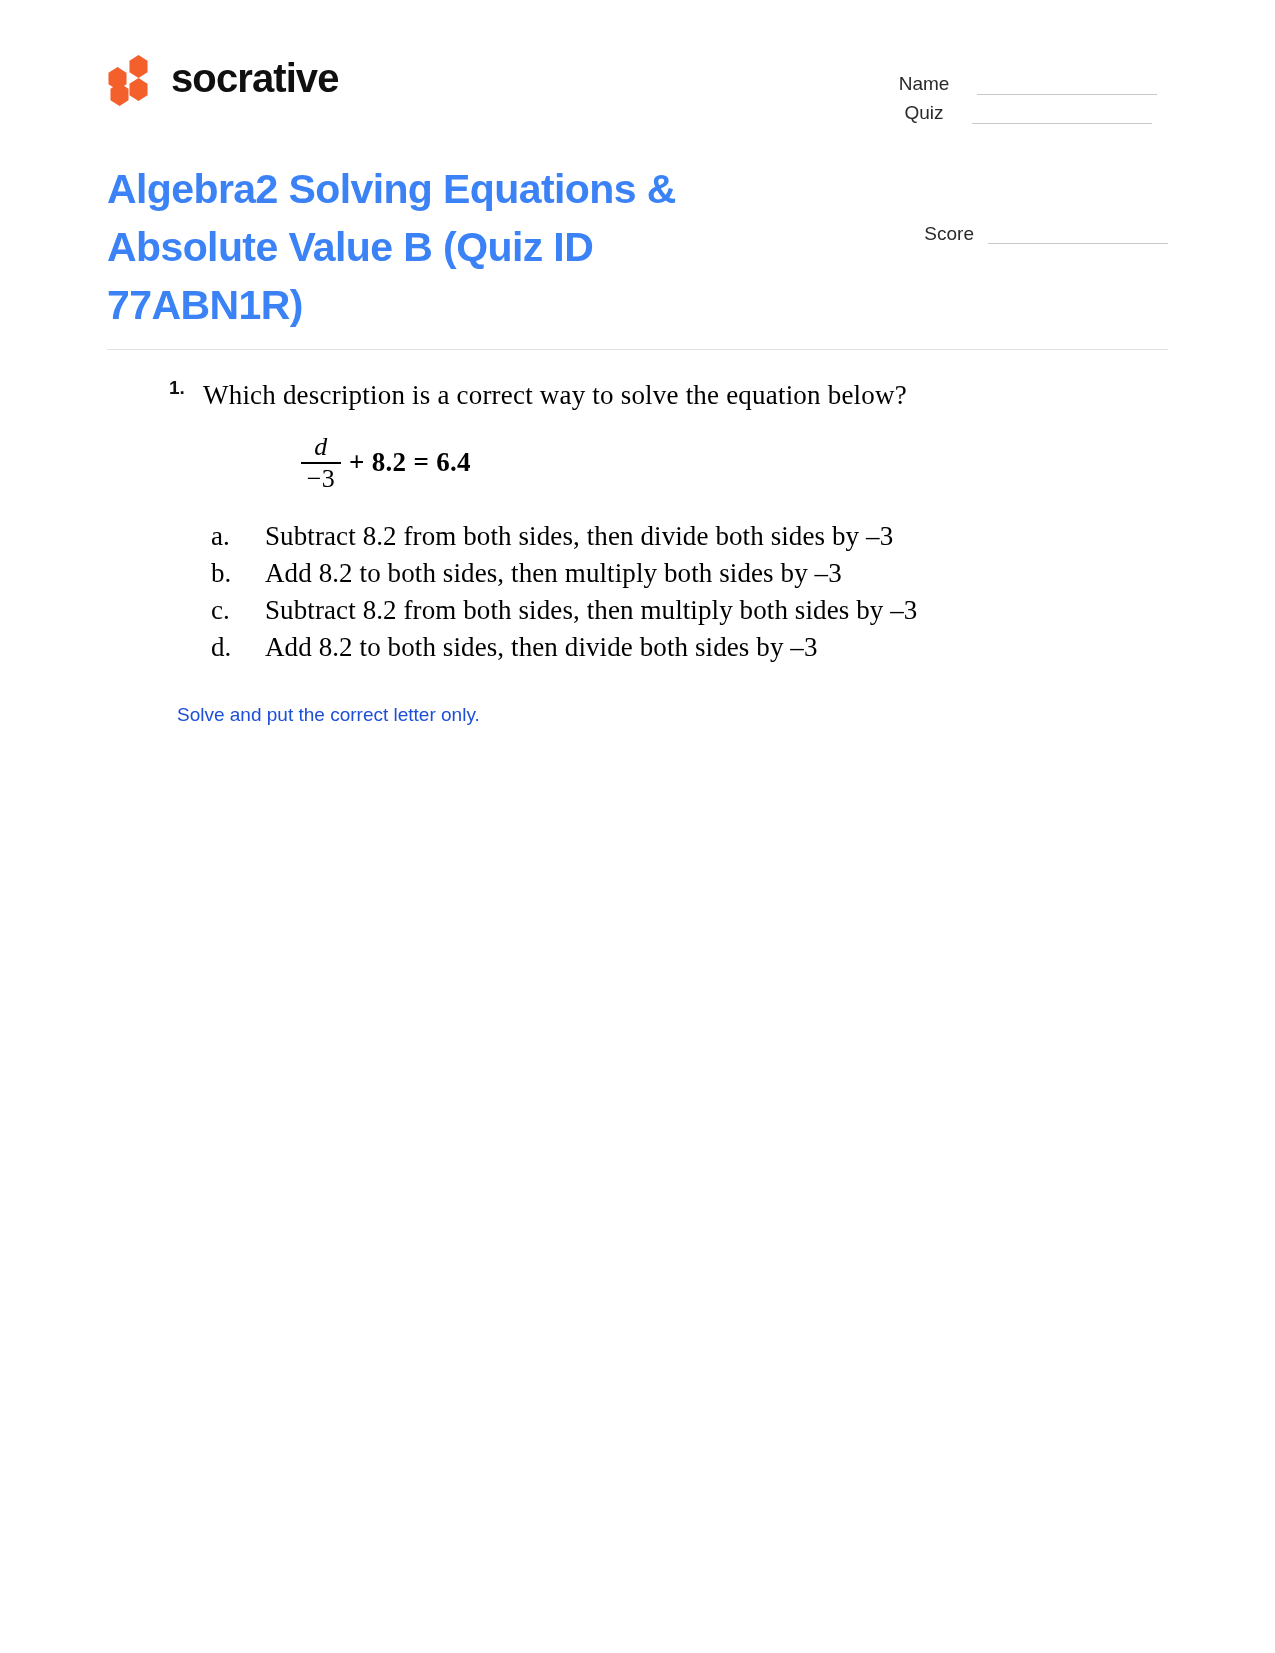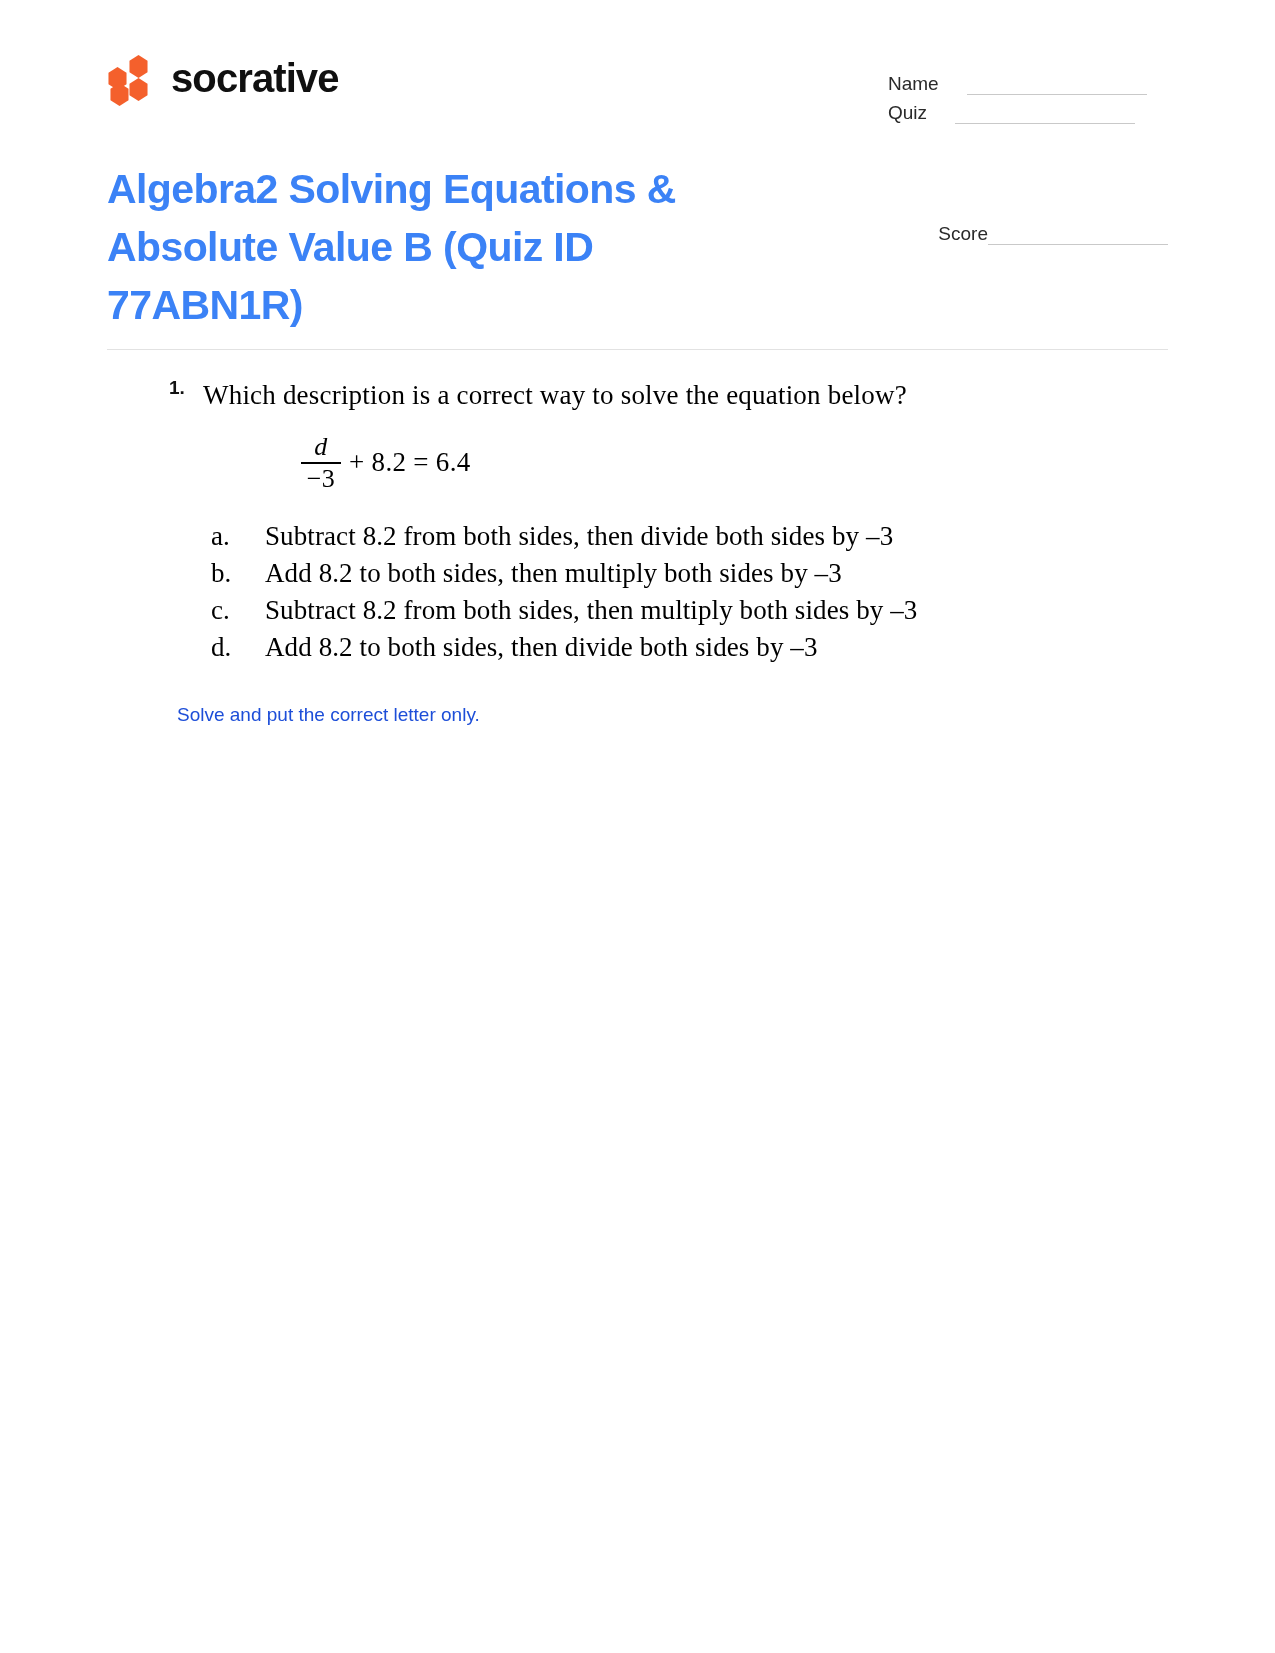--- a/index.html
+++ b/index.html
@@ -63,21 +63,21 @@
 
   .meta-fields {
     position: absolute;
     right: 0;
     top: 66px;
     width: 280px;
   }
   .meta-row {
     display: flex;
     align-items: flex-end;
-    justify-content: flex-start;
+    justify-content: center;
     gap: 28px;
     height: 29px;
   }
   .meta-label {
     font-size: 19px;
     color: #2a2a2a;
     line-height: 22px;
     white-space: nowrap;
   }
   .meta-line {
@@ -99,22 +99,22 @@
     line-height: 58px;
     letter-spacing: -0.6px;
     color: #3b82f6;
     margin: 0;
   }
   .score-field {
     position: absolute;
     right: 0;
     top: 63px;
     display: flex;
-    align-items: flex-end;
     justify-content: flex-end;
+    gap: 14px;
     width: 280px;
   }
   .score-label {
     font-size: 19px;
     color: #2a2a2a;
     line-height: 22px;
   }
   .score-line {
     width: 180px;
     border-bottom: 1px solid #c9c9c9;
@@ -178,20 +178,21 @@
   .fraction .bar {
     width: 40px;
     border-top: 2px solid #000;
   }
   .fraction .denom {
     font-size: 26px;
     padding-top: 2px;
   }
   .eq-rest {
     padding-bottom: 2px;
+    font-weight: bold;
   }
 
   .choices {
     margin: 26px 0 0 0;
     padding: 0;
     list-style: none;
   }
   .choice {
     display: flex;
     font-size: 27px;

